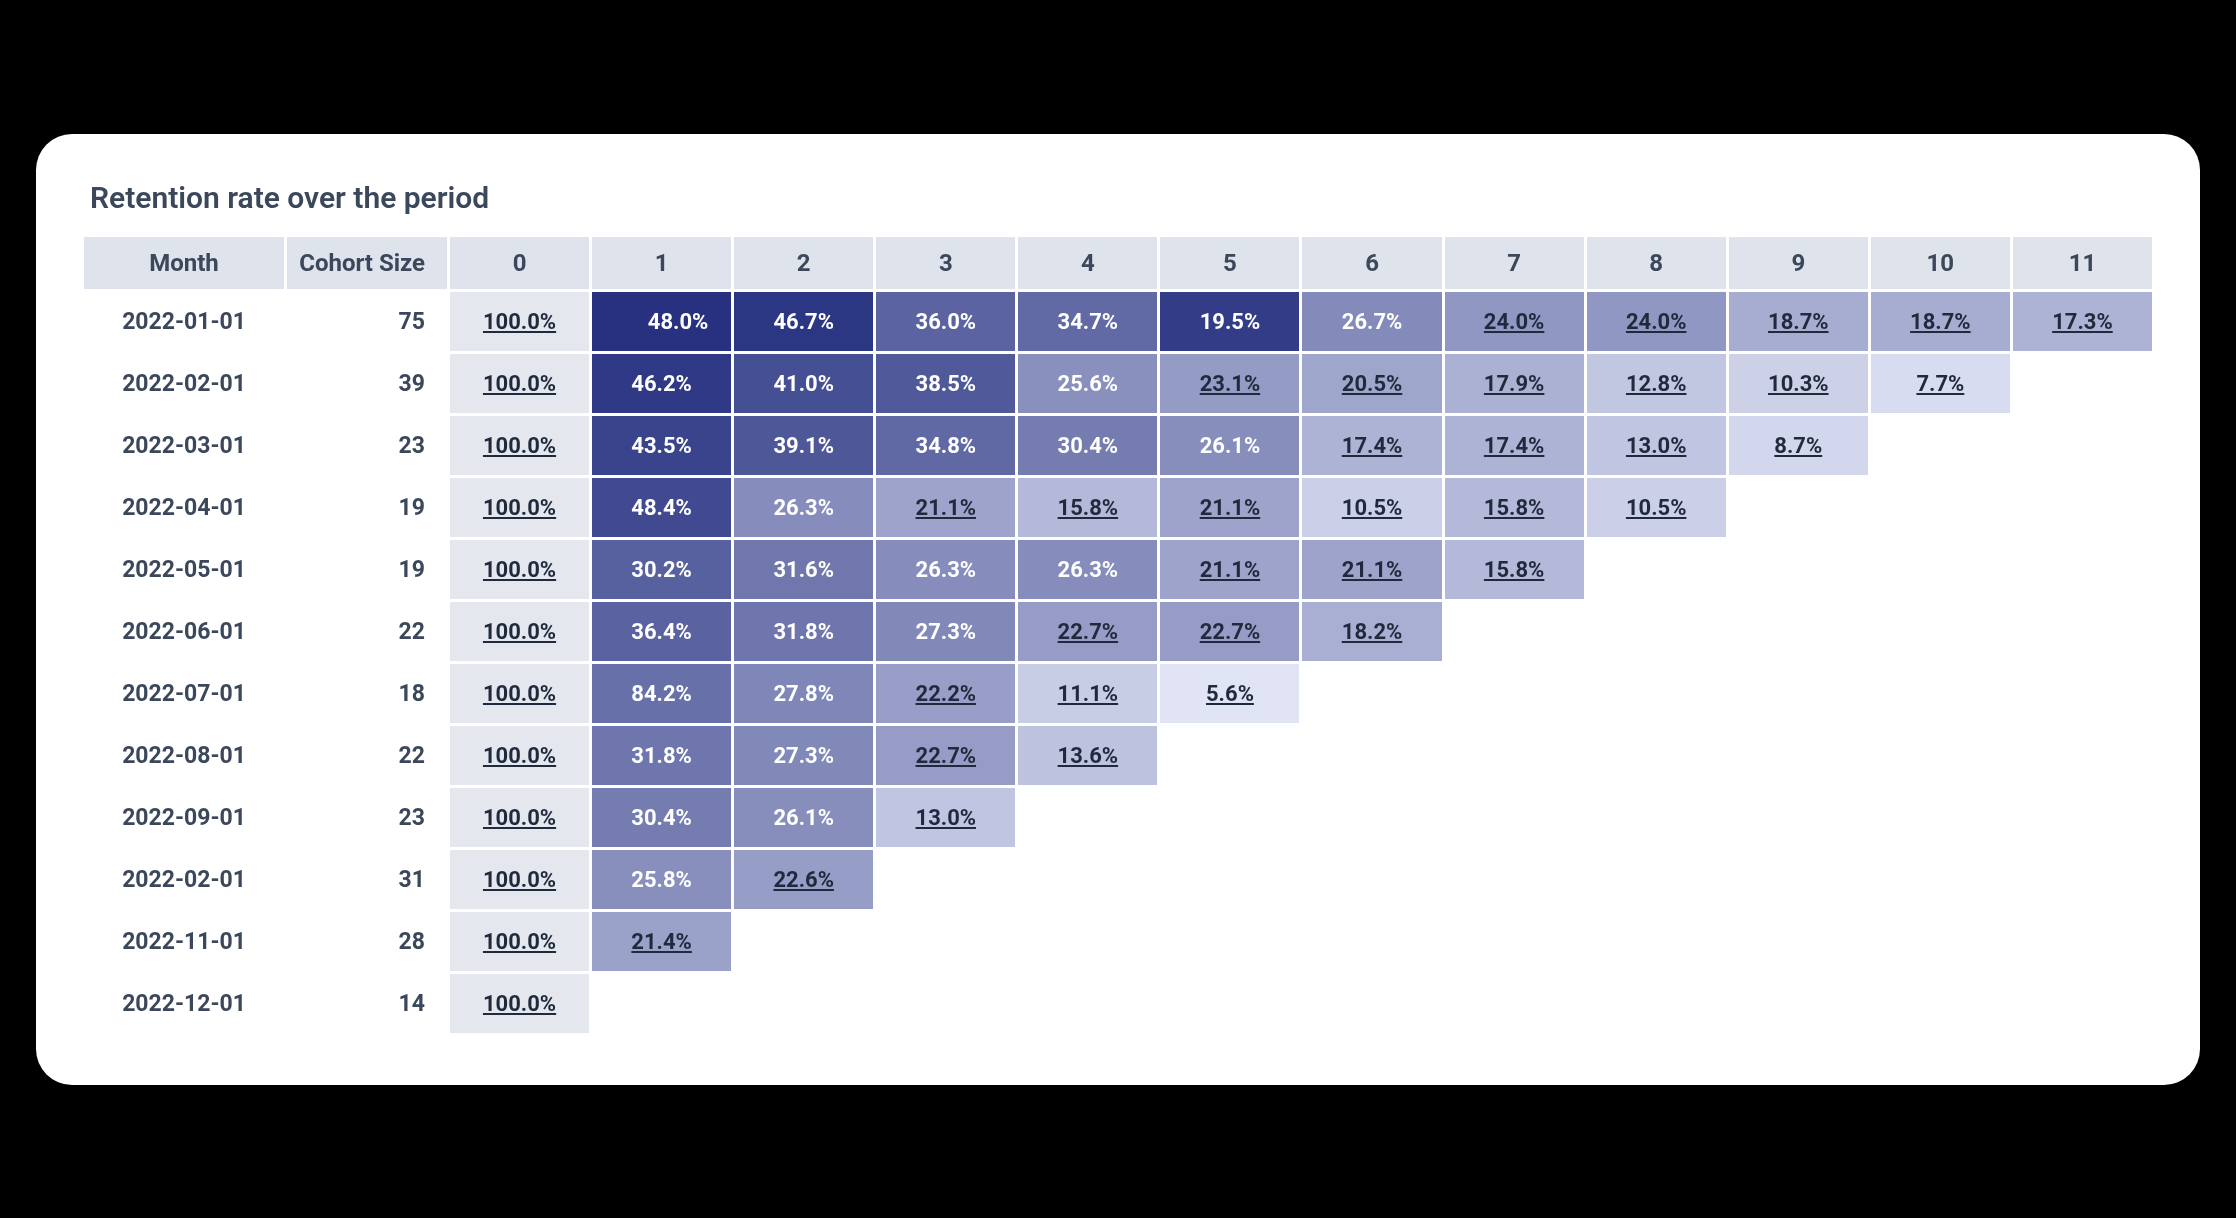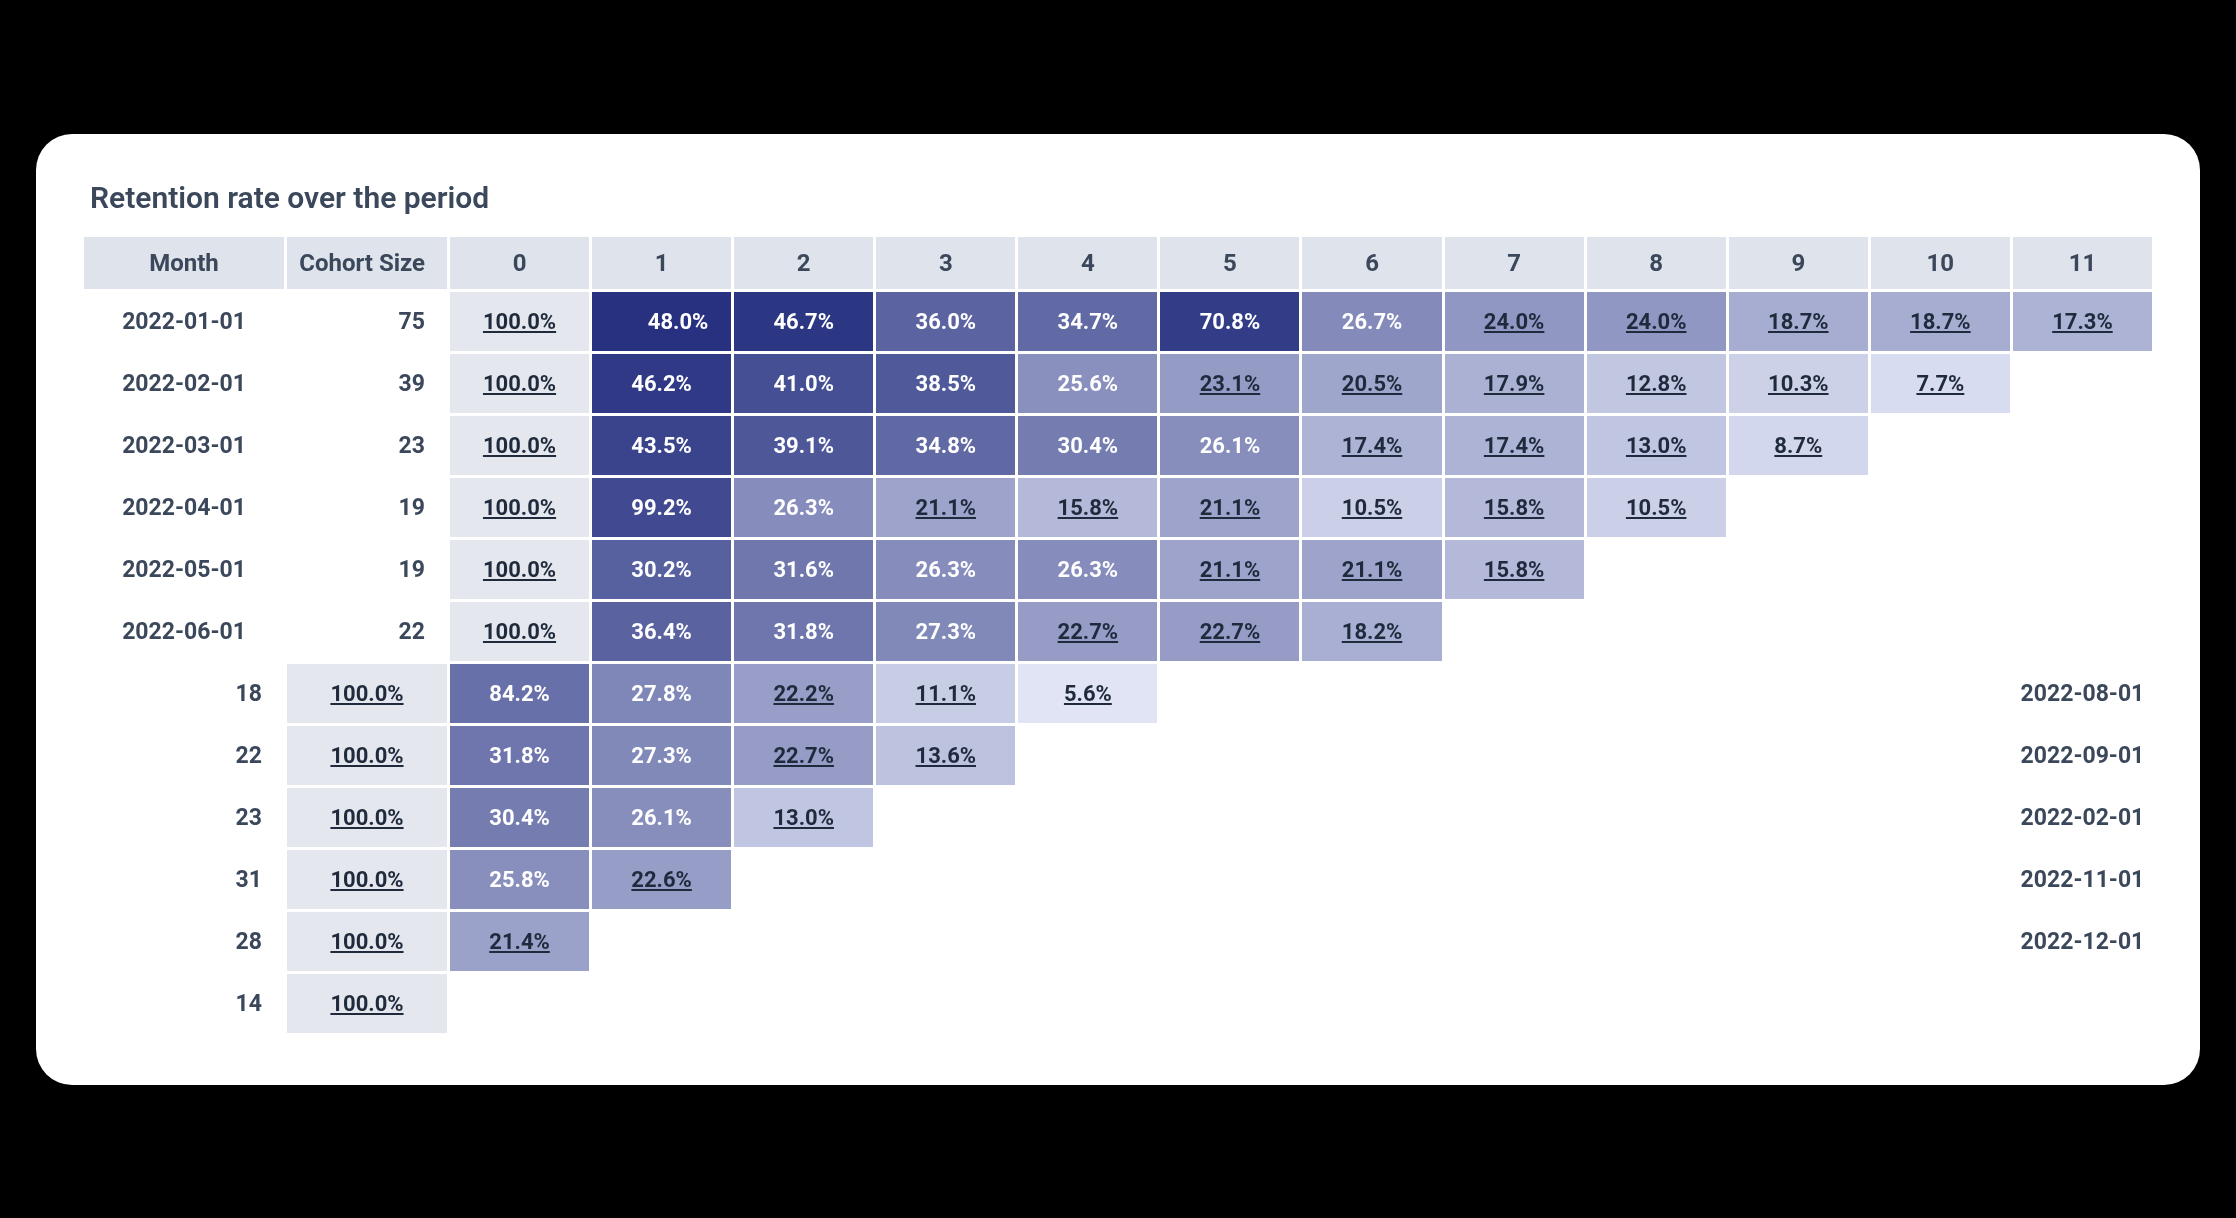--- a/index.html
+++ b/index.html
@@ -93,21 +93,21 @@
       <div class="hcell">9</div>
       <div class="hcell">10</div>
       <div class="hcell">11</div>
       <div class="rlabel">2022-01-01</div>
       <div class="rsize">75</div>
       <div class="cell light" style="background: rgb(228, 231, 238);">100.0%</div>
       <div class="cell dark" style="background: rgb(39, 49, 128); padding-left: 33px;">48.0%</div>
       <div class="cell dark" style="background: rgb(44, 55, 131);">46.7%</div>
       <div class="cell dark" style="background: rgb(91, 100, 161);">36.0%</div>
       <div class="cell dark" style="background: rgb(97, 106, 165);">34.7%</div>
-      <div class="cell dark" style="background: rgb(51, 61, 135);">70.8%</div>
+      <div class="cell dark" style="background: rgb(51, 61, 135);">19.5%</div>
       <div class="cell dark" style="background: rgb(132, 139, 187);">26.7%</div>
       <div class="cell light" style="background: rgb(144, 151, 194);">24.0%</div>
       <div class="cell light" style="background: rgb(144, 151, 194);">24.0%</div>
       <div class="cell light" style="background: rgb(167, 173, 209);">18.7%</div>
       <div class="cell light" style="background: rgb(167, 173, 209);">18.7%</div>
       <div class="cell light" style="background: rgb(173, 179, 213);">17.3%</div>
       <div class="rlabel">2022-02-01</div>
       <div class="rsize">39</div>
       <div class="cell light" style="background: rgb(228, 231, 238);">100.0%</div>
       <div class="cell dark" style="background: rgb(47, 57, 133);">46.2%</div>
@@ -131,21 +131,21 @@
       <div class="cell dark" style="background: rgb(135, 142, 188);">26.1%</div>
       <div class="cell light" style="background: rgb(173, 179, 213);">17.4%</div>
       <div class="cell light" style="background: rgb(173, 179, 213);">17.4%</div>
       <div class="cell light" style="background: rgb(192, 197, 225);">13.0%</div>
       <div class="cell light" style="background: rgb(211, 215, 237);">8.7%</div>
       <div class="empty"></div>
       <div class="empty"></div>
       <div class="rlabel">2022-04-01</div>
       <div class="rsize">19</div>
       <div class="cell light" style="background: rgb(228, 231, 238);">100.0%</div>
-      <div class="cell dark" style="background: rgb(65, 74, 144);">99.2%</div>
+      <div class="cell dark" style="background: rgb(65, 74, 144);">48.4%</div>
       <div class="cell dark" style="background: rgb(134, 141, 188);">26.3%</div>
       <div class="cell light" style="background: rgb(157, 163, 202);">21.1%</div>
       <div class="cell light" style="background: rgb(180, 185, 217);">15.8%</div>
       <div class="cell light" style="background: rgb(157, 163, 202);">21.1%</div>
       <div class="cell light" style="background: rgb(203, 208, 232);">10.5%</div>
       <div class="cell light" style="background: rgb(180, 185, 217);">15.8%</div>
       <div class="cell light" style="background: rgb(203, 208, 232);">10.5%</div>
       <div class="empty"></div>
       <div class="empty"></div>
       <div class="empty"></div>
@@ -170,20 +170,21 @@
       <div class="cell dark" style="background: rgb(110, 118, 173);">31.8%</div>
       <div class="cell dark" style="background: rgb(129, 137, 185);">27.3%</div>
       <div class="cell light" style="background: rgb(150, 156, 198);">22.7%</div>
       <div class="cell light" style="background: rgb(150, 156, 198);">22.7%</div>
       <div class="cell light" style="background: rgb(169, 175, 210);">18.2%</div>
       <div class="empty"></div>
       <div class="empty"></div>
       <div class="empty"></div>
       <div class="empty"></div>
       <div class="empty"></div>
+      <div class="rlabel">2022-07-01</div>
       <div class="rsize">18</div>
       <div class="cell light" style="background: rgb(228, 231, 238);">100.0%</div>
       <div class="cell dark" style="background: rgb(103, 112, 168);">84.2%</div>
       <div class="cell dark" style="background: rgb(127, 135, 184);">27.8%</div>
       <div class="cell light" style="background: rgb(152, 158, 199);">22.2%</div>
       <div class="cell light" style="background: rgb(200, 205, 230);">11.1%</div>
       <div class="cell light" style="background: rgb(224, 228, 245);">5.6%</div>
       <div class="empty"></div>
       <div class="empty"></div>
       <div class="empty"></div>

